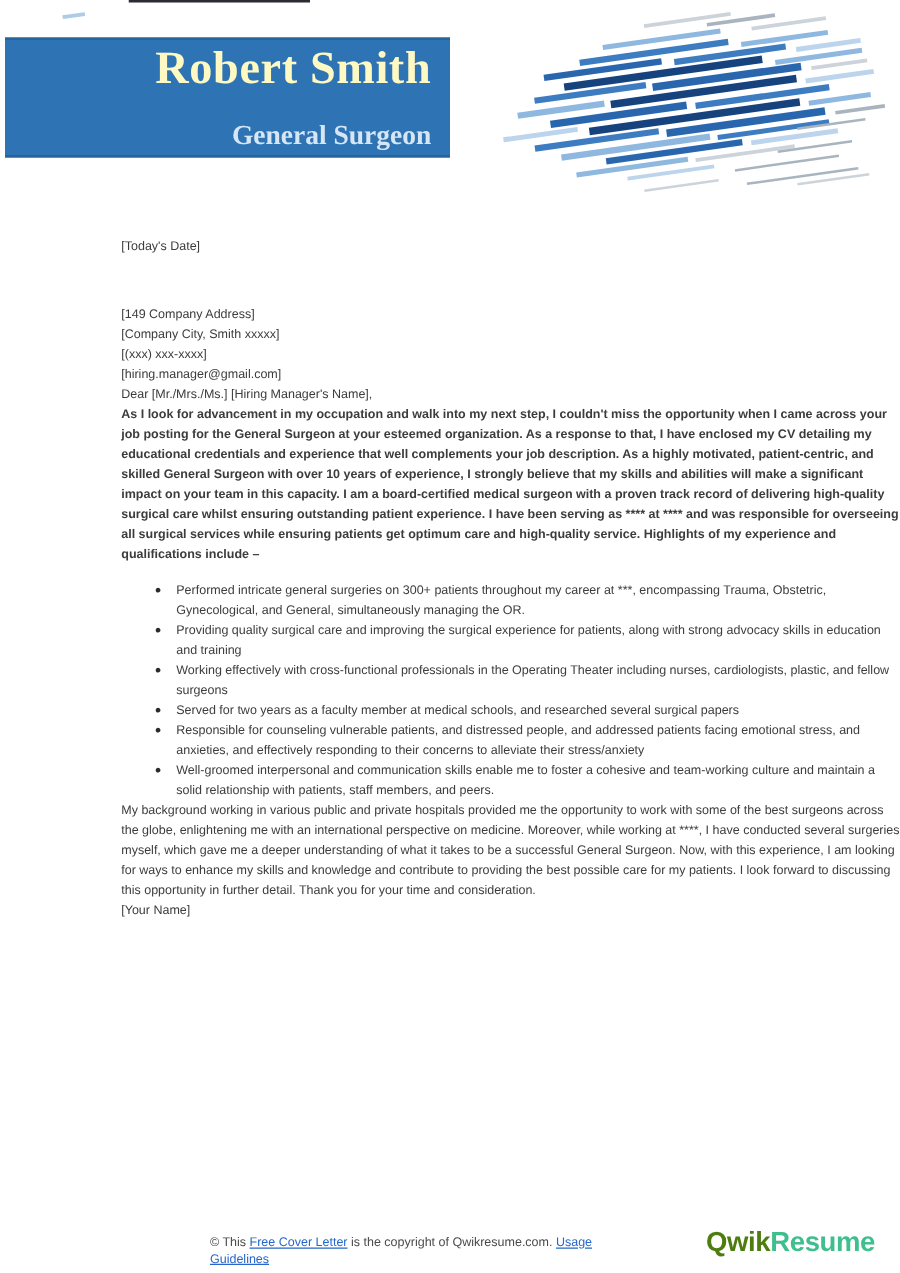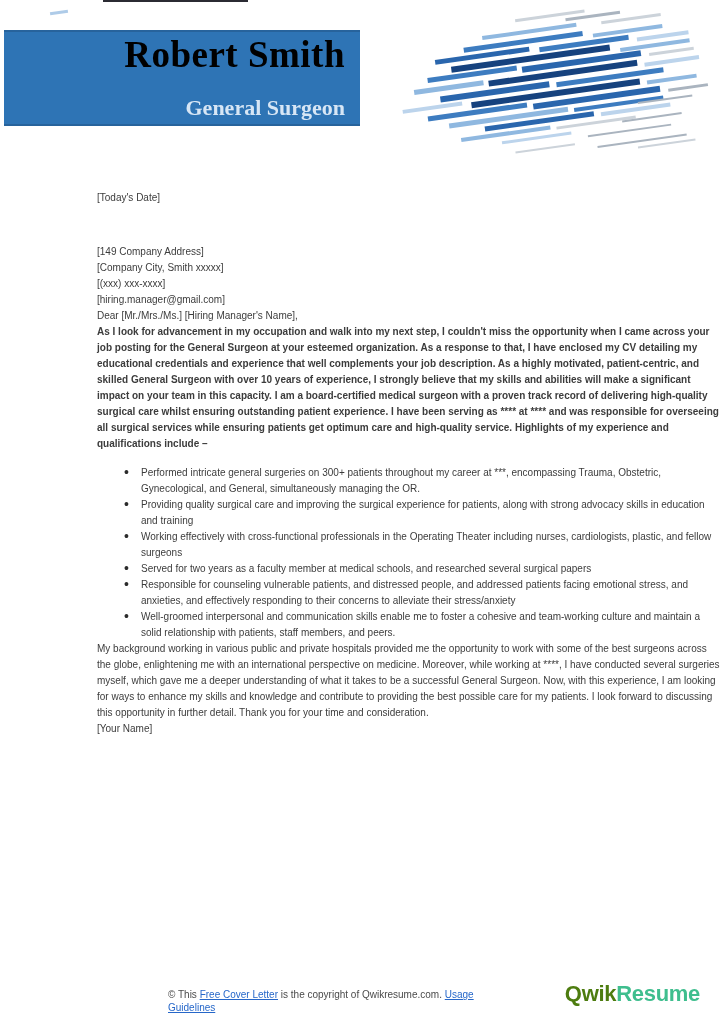--- a/index.html
+++ b/index.html
@@ -16,21 +16,21 @@
   
   .name-box{
     position:absolute;left:4px;top:30px;width:356px;height:96px;
     background:#2e74b5;border-top:2px solid #27639c;border-bottom:2px solid #27639c;
     box-sizing:border-box;
     display:flex;flex-direction:column;align-items:flex-end;justify-content:center;
     padding-right:15px;
   }
   .name-box .name{
     font-family:"Liberation Serif","DejaVu Serif",serif;
-    font-weight:bold;font-size:37px;line-height:40px;color:#000000;letter-spacing:.5px;text-align:center;
+    font-weight:bold;font-size:37px;line-height:40px;color:#fef9c3;letter-spacing:.5px;text-align:center;
   }
   .name-box .role{
     font-family:"Liberation Serif","DejaVu Serif",serif;
     font-weight:bold;font-size:22px;line-height:26px;color:#d7e6f5;margin-top:20px;
   }
   .streaks{position:absolute;left:385px;top:5px;width:332px;height:168px;}
   .stray-dash{position:absolute;left:50px;top:11px;width:18px;height:3px;background:#aecbe8;transform:rotate(-8deg);}
 
   
   .letter{

